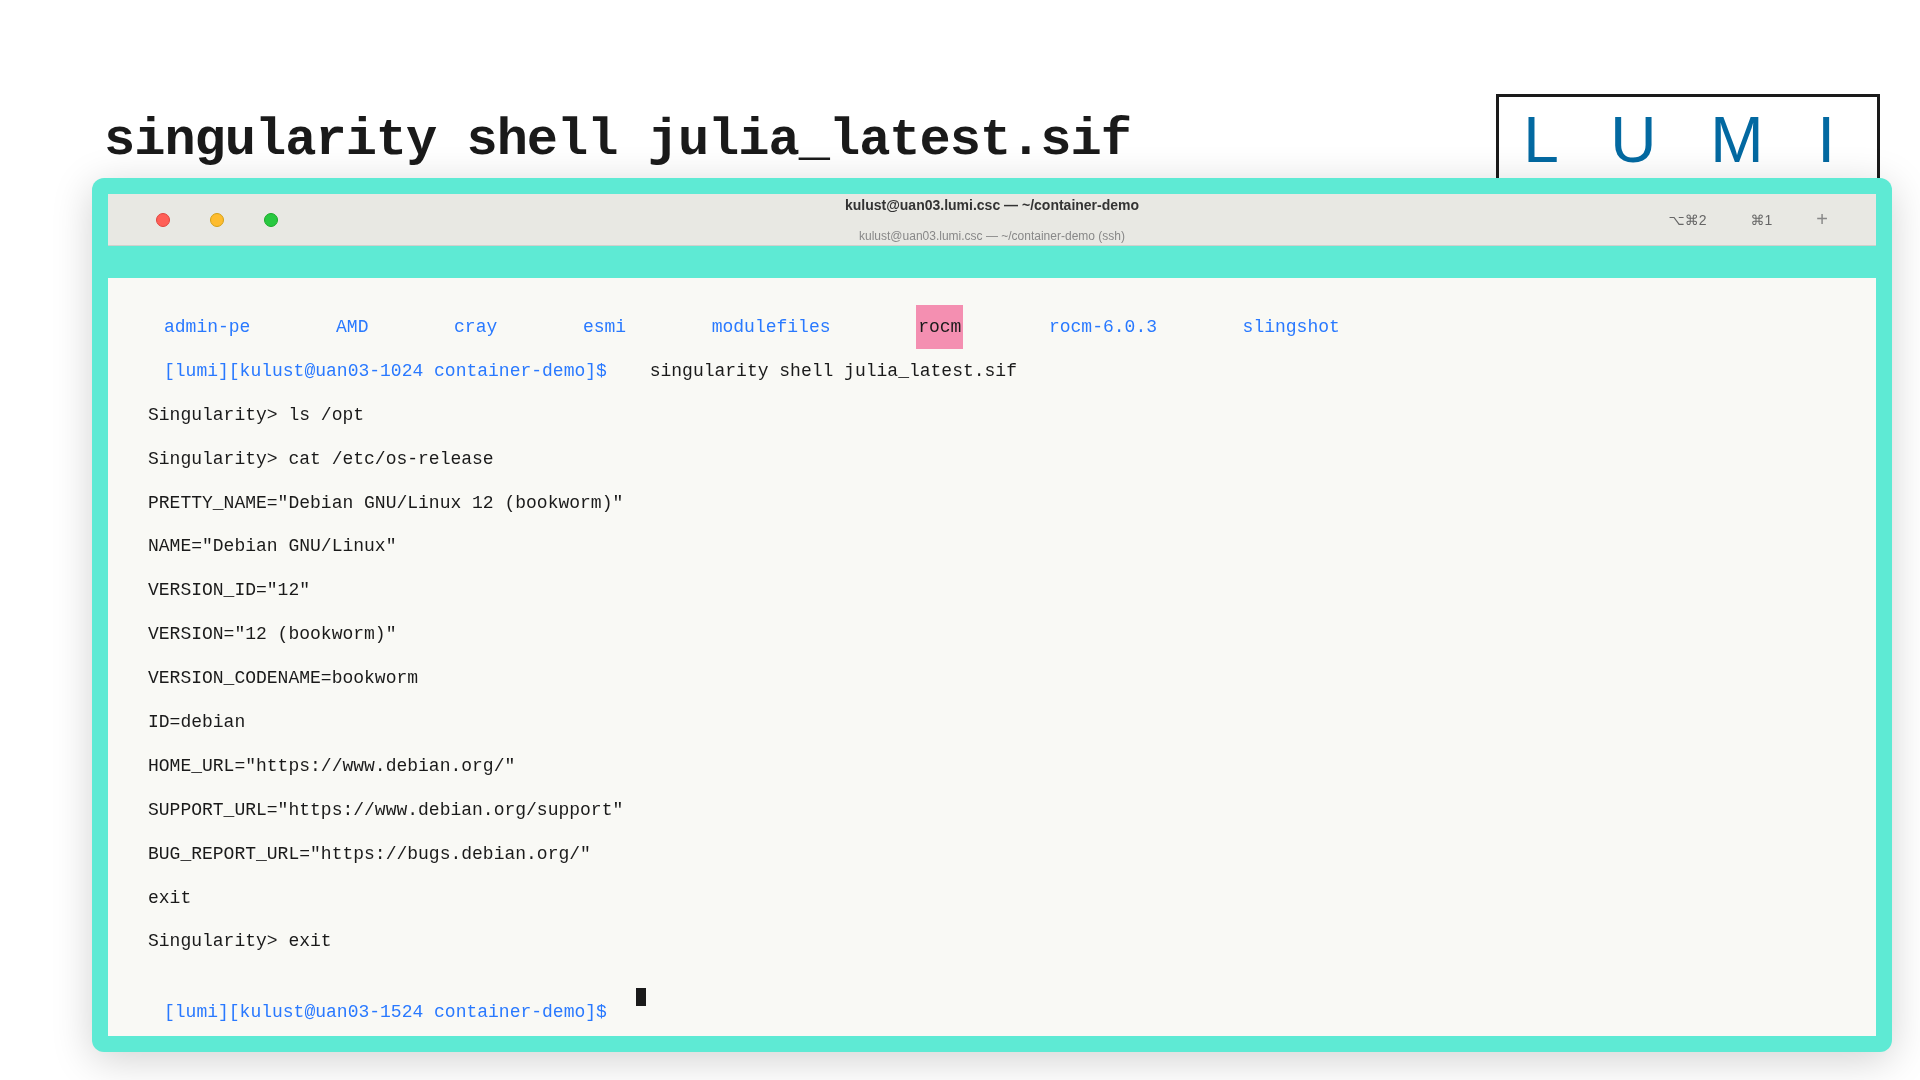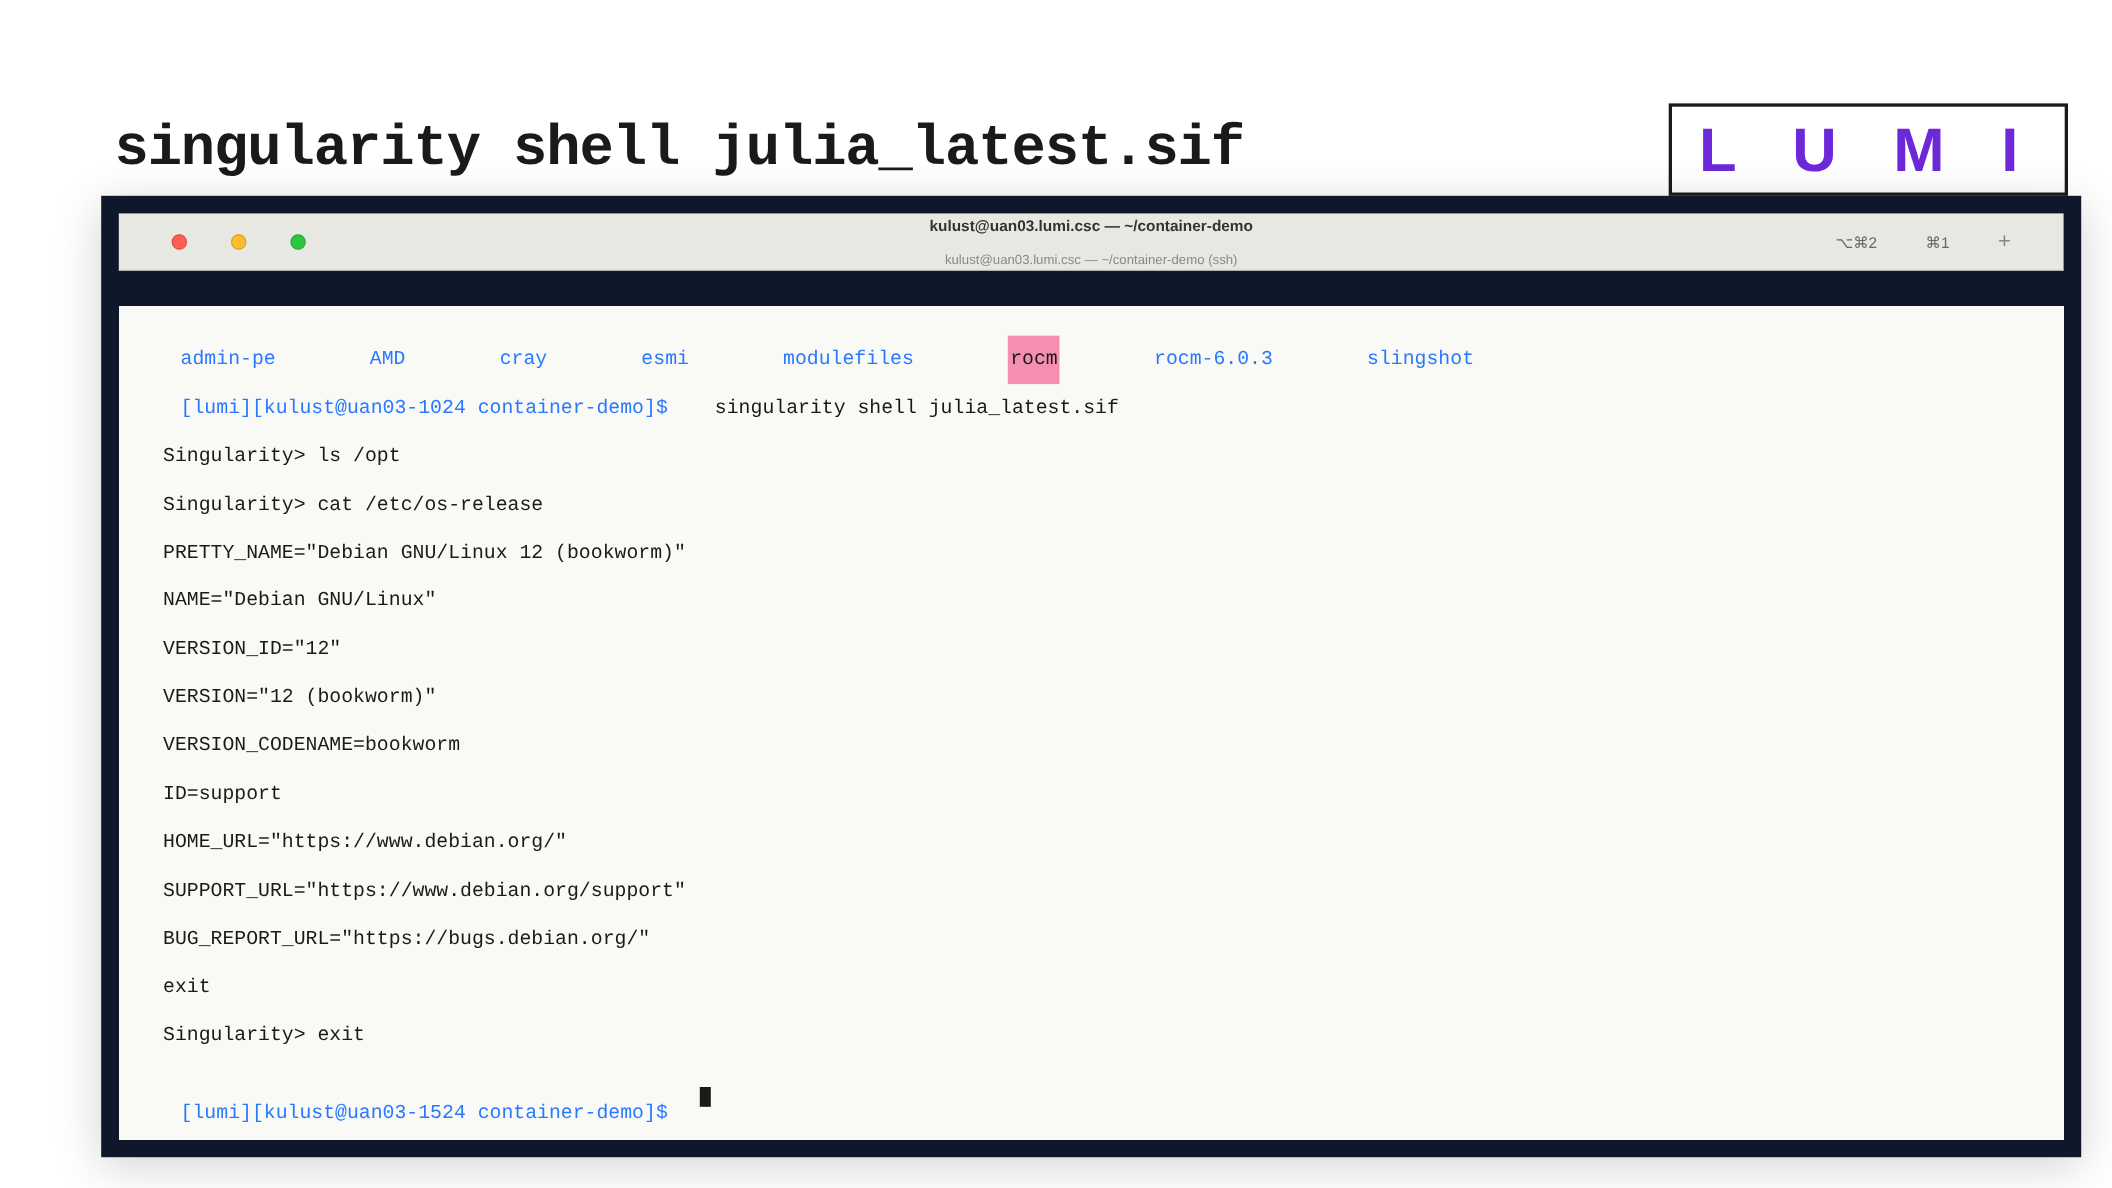--- a/index.html
+++ b/index.html
@@ -23,38 +23,38 @@
     .page-title {
       font-family: 'Courier New', Courier, monospace;
       font-size: 52px;
       font-weight: bold;
       color: #1a1a1a;
       letter-spacing: -1px;
     }
 
     .lumi-logo {
       font-family: 'Helvetica Neue', Helvetica, Arial, sans-serif;
-      font-size: 56px;
-      font-weight: 700;
+      font-size: 64px;
+      font-weight: 400;
       letter-spacing: 18px;
-      color: #6d28d9;
+      color: #0369a1;
       border: 3px solid #1a1a1a;
       padding: 8px 24px;
       line-height: 1.1;
     }
 
     
     .terminal-window {
       position: absolute;
       top: 130px;
       left: 44px;
       right: 44px;
       bottom: 44px;
-      background: #0f172a;
-      border-radius: 0;
+      background: #5eead4;
+      border-radius: 12px;
       box-shadow: 0 8px 40px rgba(0,0,0,0.18);
       display: flex;
       flex-direction: column;
       overflow: hidden;
       justify-content: flex-end;
     }
 
     .terminal-titlebar {
       background: #e8e8e3;
       border-bottom: 1px solid #d0d0cc;
@@ -190,21 +190,21 @@
 
     <span class="term-line">Singularity&gt; ls /opt</span>
 
     <span class="term-line">Singularity&gt; cat /etc/os-release</span>
 
     <span class="term-line">PRETTY_NAME="Debian GNU/Linux 12 (bookworm)"</span>
     <span class="term-line">NAME="Debian GNU/Linux"</span>
     <span class="term-line">VERSION_ID="12"</span>
     <span class="term-line">VERSION="12 (bookworm)"</span>
     <span class="term-line">VERSION_CODENAME=bookworm</span>
-    <span class="term-line">ID=support</span>
+    <span class="term-line">ID=debian</span>
     <span class="term-line">HOME_URL="https://www.debian.org/"</span>
     <span class="term-line">SUPPORT_URL="https://www.debian.org/support"</span>
     <span class="term-line">BUG_REPORT_URL="https://bugs.debian.org/"</span>
 
     <span class="term-line">exit</span>
     <span class="term-line">Singularity&gt; exit</span>
 
     <span class="term-line"><span class="c-blue">[lumi][kulust@uan03-1524 container-demo]$ </span><span class="cursor"></span></span>
 
   </div>

